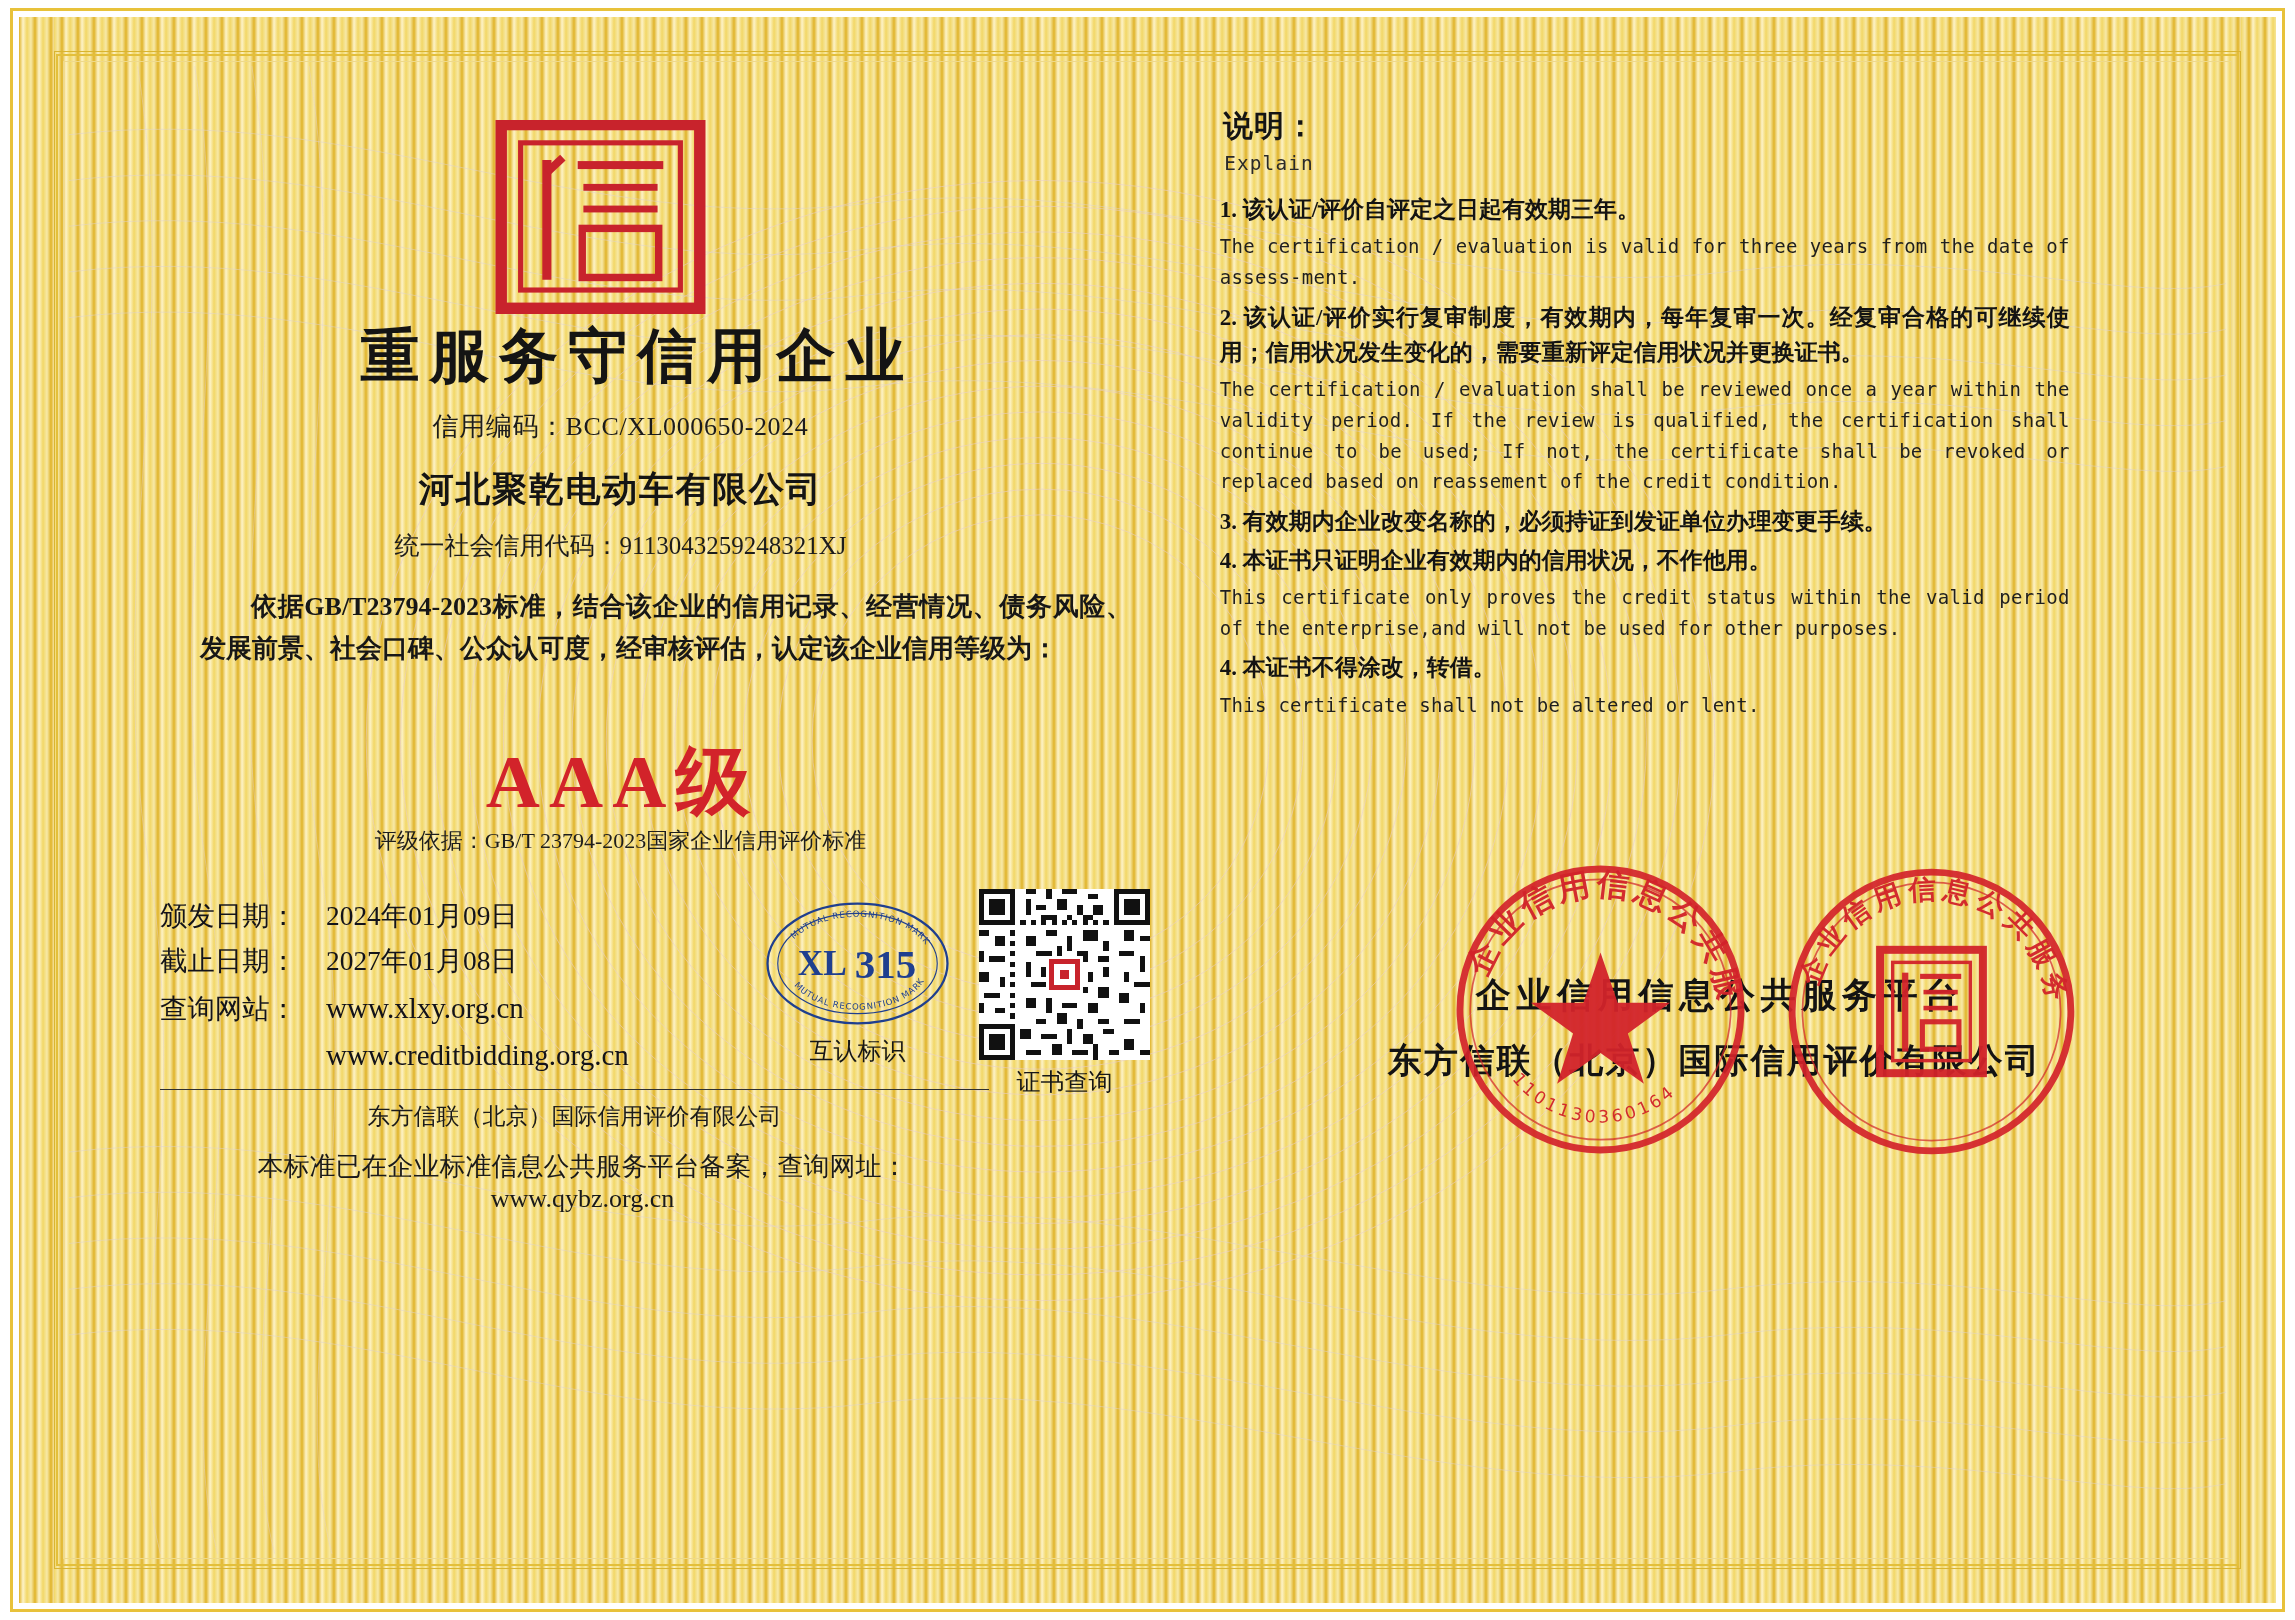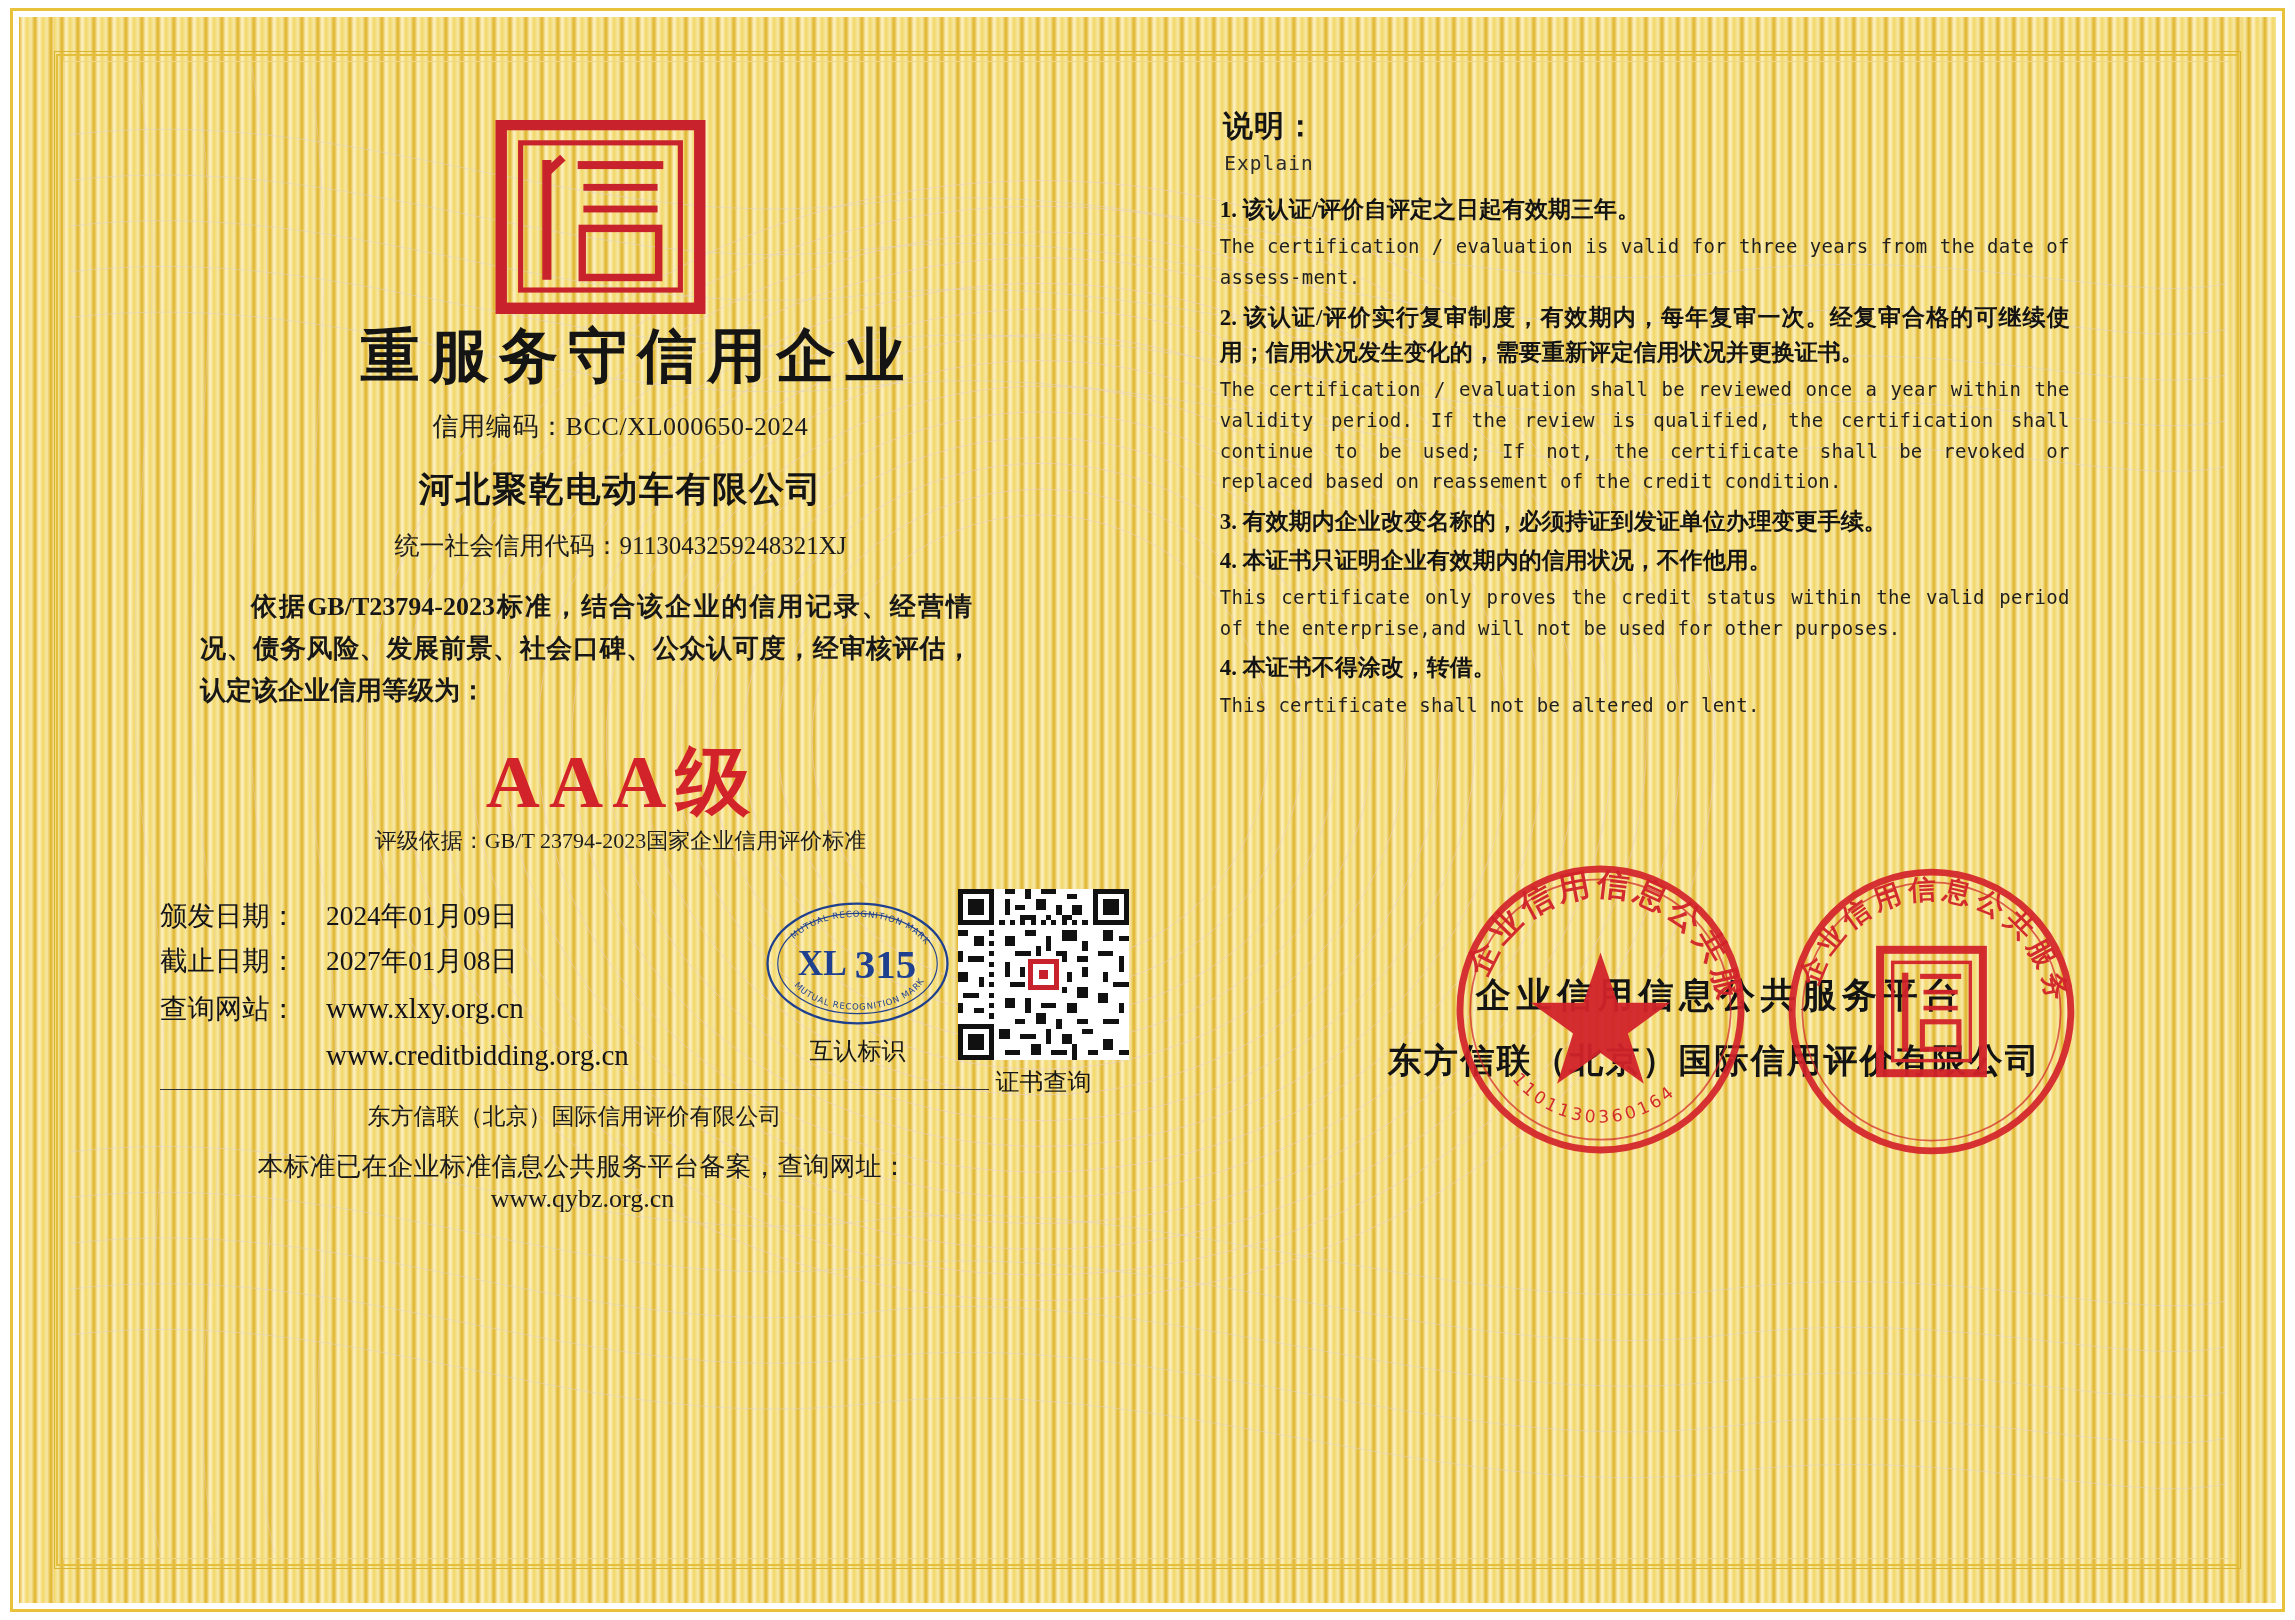--- a/index.html
+++ b/index.html
@@ -132,21 +132,21 @@
     left: 0; right: 0;
     text-align: center;
     font-size: 25px;
     color: #1c1c1c;
   }
 
   .statement {
     position: absolute;
     top: 520px;
     left: 131px;
-    width: 772px;
+    width: 932px;
     font-size: 26px;
     font-weight: bold;
     line-height: 1.62;
     color: #171717;
     text-align: justify;
     text-indent: 51px;
   }
 
   .grade {
     position: absolute;
@@ -199,21 +199,21 @@
     width: 100%;
     text-align: center;
     bottom: -38px;
     font-size: 24px;
     color: #161616;
   }
 
   
   .qr {
     position: absolute;
-    left: 889px;
+    left: 910px;
     top: 823px;
     width: 171px;
     height: 171px;
     font-family: Liberation Mono, monospace;
   }
   .qr .code {
     width: 171px; height: 171px;
     background: #ffffff;
     position: relative;
   }

